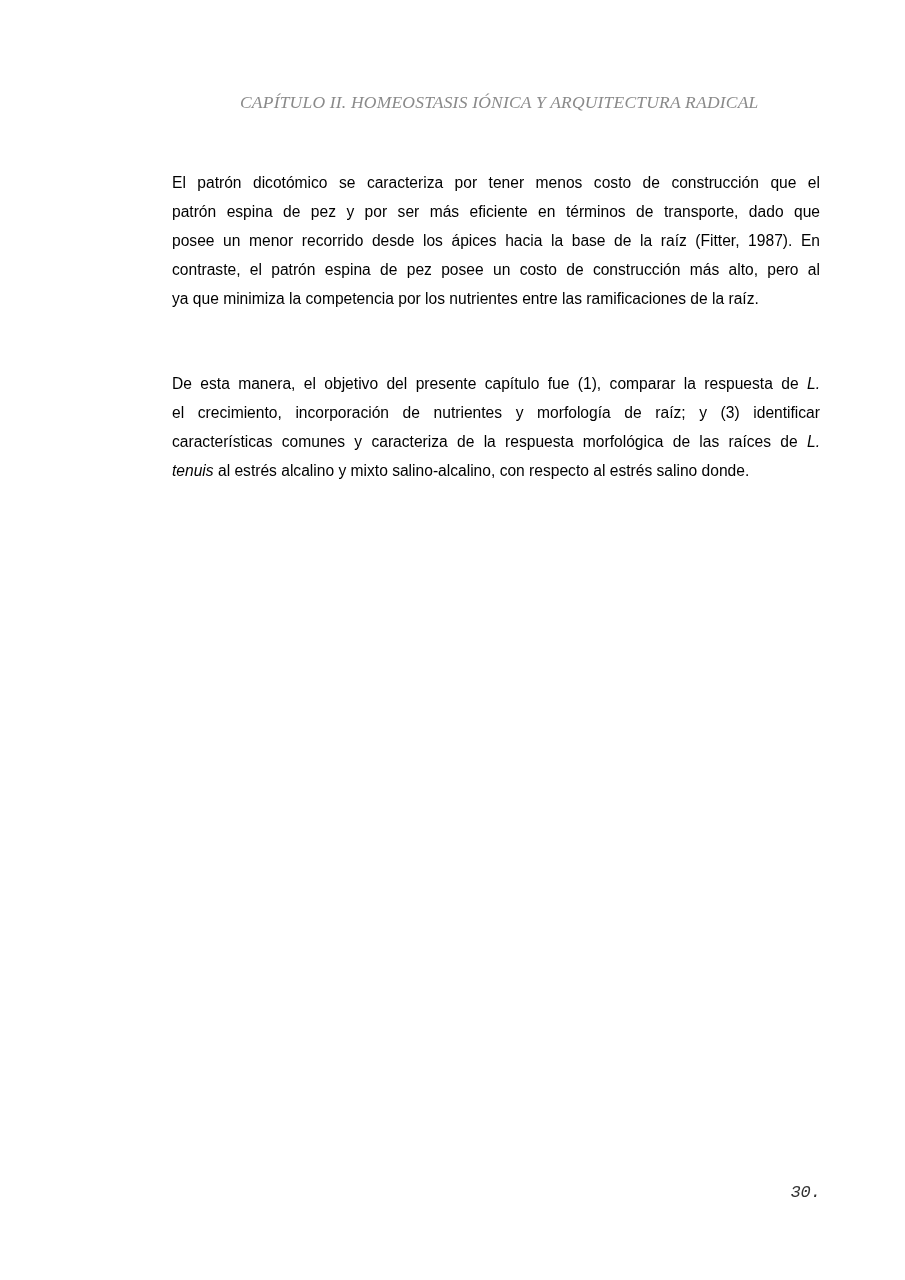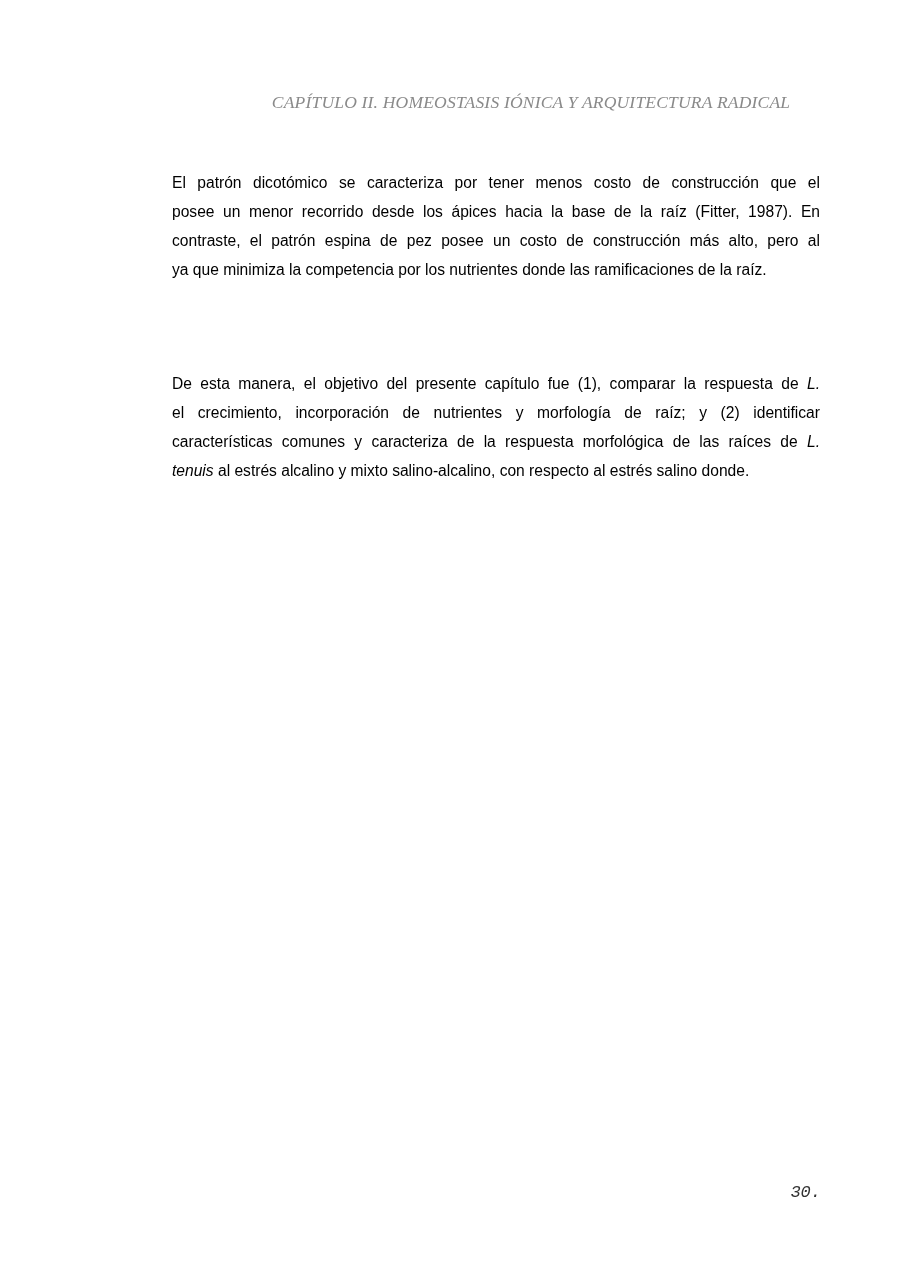--- a/index.html
+++ b/index.html
@@ -1,19 +1,19 @@
 <!DOCTYPE html>
 <html><head>
 <meta charset="utf-8">
 <style>
   html, body { margin: 0; padding: 0; background: #ffffff; }
   body { width: 905px; height: 1280px; position: relative; overflow: hidden; }
   .header {
     position: absolute; left: 240px; top: 92px; width: 582px;
-    text-align: center;
+    text-align: left;
     font-family: "Liberation Serif", "DejaVu Serif", serif;
     font-style: italic; font-size: 17.5px; letter-spacing: 0.2px;
     color: #8a8a8a; white-space: nowrap;
   }
   .body-text {
     position: absolute; left: 172px; width: 648px;
     font-family: "Liberation Sans", "DejaVu Sans", sans-serif;
     font-size: 15.6px; color: #000000;
   }
   .line {
@@ -30,25 +30,26 @@
   }
   i { font-style: italic; }
 </style>
 </head>
 <body>
 
 <div class="header">CAPÍTULO II. HOMEOSTASIS IÓNICA Y ARQUITECTURA RADICAL</div>
 
 <div class="body-text p1">
   <span class="line">El patrón dicotómico se caracteriza por tener menos costo de construcción que el</span>
+  <span class="line">patrón espina de pez y por ser más eficiente en términos de transporte, dado que</span>
   <span class="line">posee un menor recorrido desde los ápices hacia la base de la raíz (Fitter, 1987). En</span>
   <span class="line">contraste, el patrón espina de pez posee un costo de construcción más alto, pero al</span>
-  <span class="line last">ya que minimiza la competencia por los nutrientes donde las ramificaciones de la raíz.</span>
+  <span class="line last">ya que minimiza la competencia por los nutrientes entre las ramificaciones de la raíz.</span>
 </div>
 
 <div class="body-text p2">
   <span class="line"><span>De esta manera, el objetivo del presente capítulo fue (1), comparar la respuesta de </span><i>L.</i></span>
-  <span class="line">el crecimiento, incorporación de nutrientes y morfología de raíz; y (2) identificar</span>
+  <span class="line">el crecimiento, incorporación de nutrientes y morfología de raíz; y (3) identificar</span>
   <span class="line"><span>características comunes y caracteriza de la respuesta morfológica de las raíces de </span><i>L.</i></span>
   <span class="line last"><i>tenuis</i><span> al estrés alcalino y mixto salino-alcalino, con respecto al estrés salino donde.</span></span>
 </div>
 
 <div class="page-number">30.</div>
 
 </body></html>

